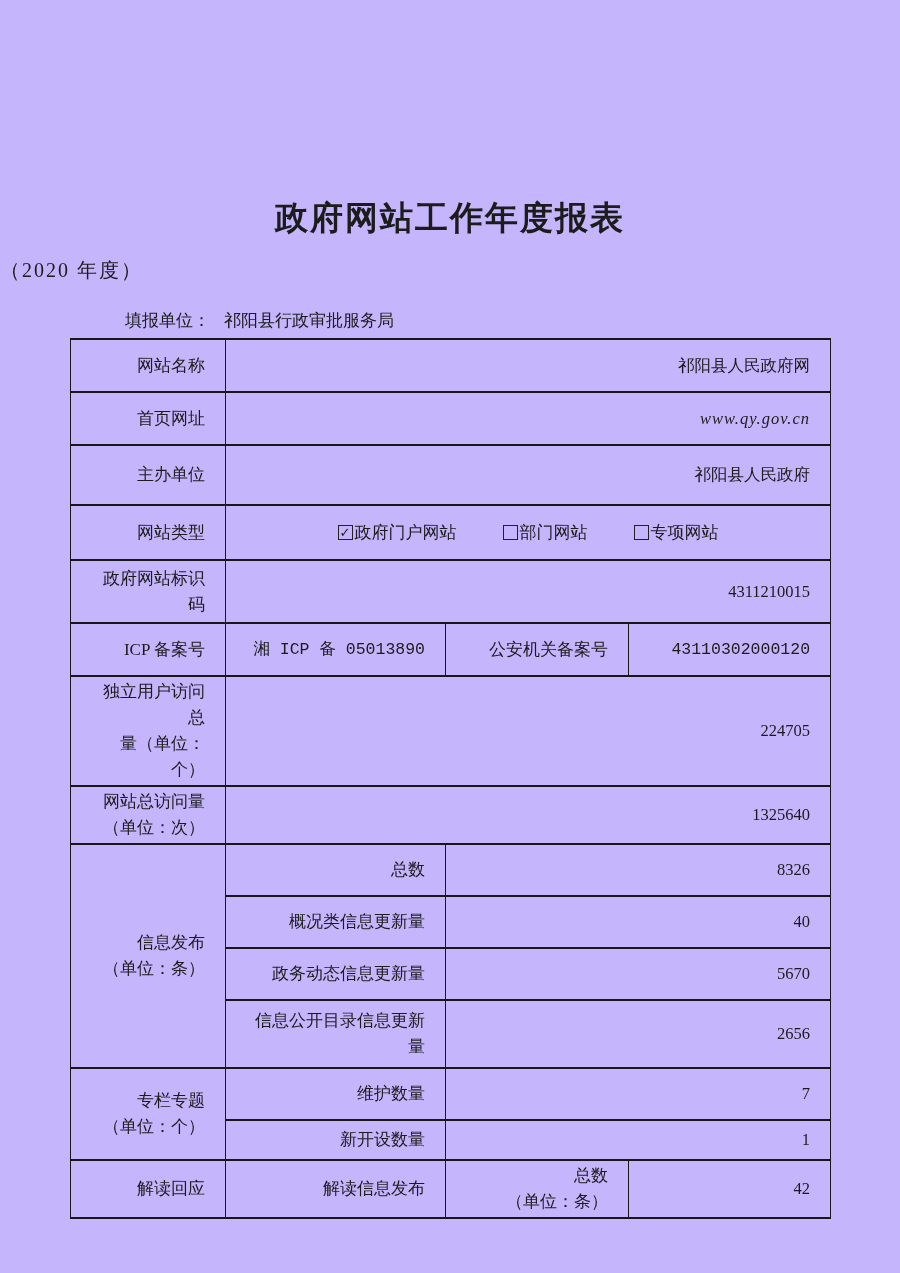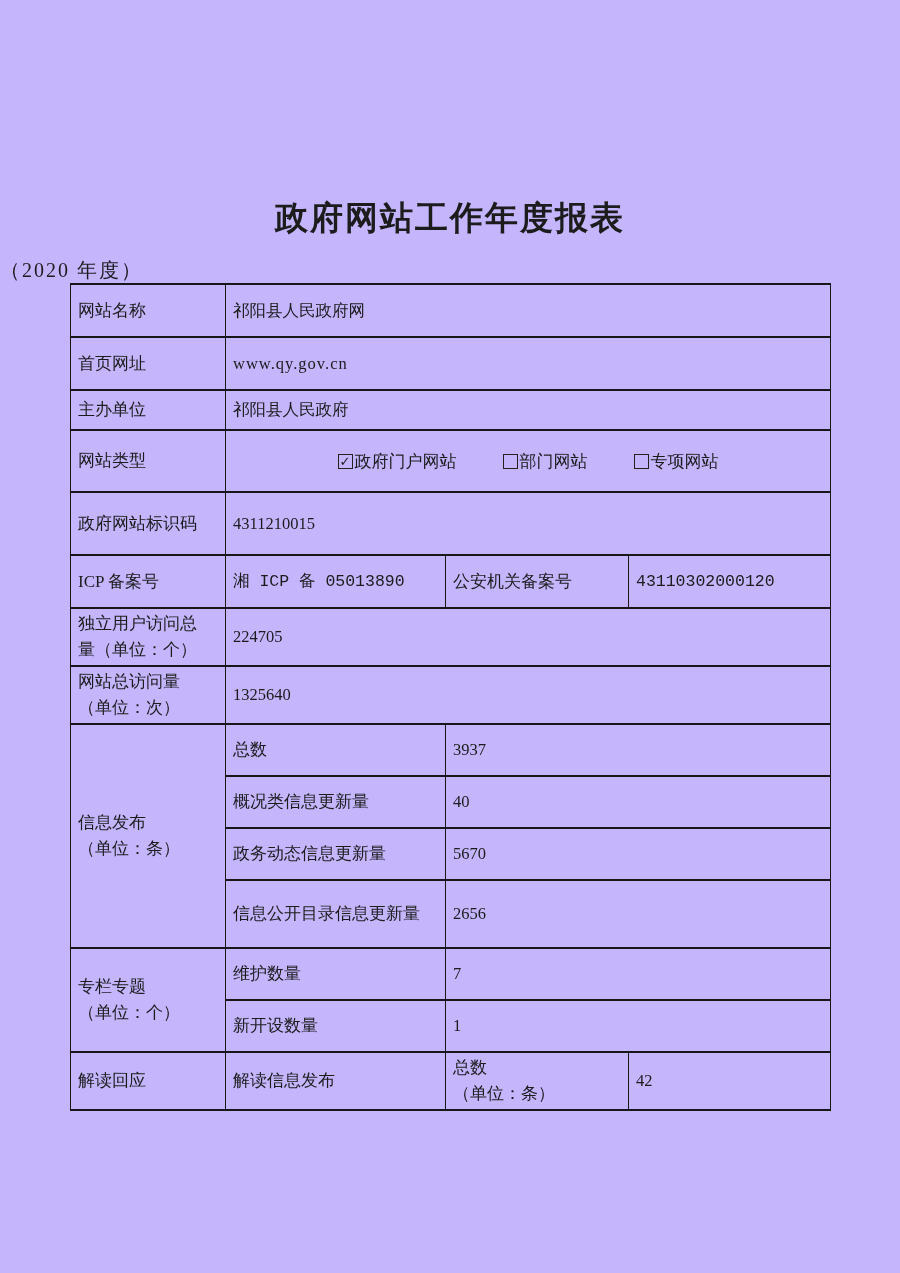--- a/index.html
+++ b/index.html
@@ -38,36 +38,36 @@
     margin-left: 70px;
     width: 760px;
     border-collapse: collapse;
     table-layout: fixed;
   }
   table.report td {
     border-top: 2px solid #171717;
     border-bottom: 2px solid #171717;
     border-left: 1.5px solid #171717;
     border-right: 1.5px solid #171717;
-    text-align: left;
+    text-align: right;
     vertical-align: middle;
-    padding: 2px 7px;
+    padding: 2px 20px;
     overflow: hidden;
   }
   .lbl {
     font-size: 17px;
     line-height: 26px;
     white-space: pre-line;
   }
   .val {
     font-size: 16.5px;
     line-height: 24px;
     white-space: pre-line;
   }
-  .url-val { letter-spacing: 1px; }
+  .url-val { letter-spacing: 1px; font-style: italic; }
   .sans {
     font-family: Liberation Mono, monospace;
     font-size: 16.5px;
   }
   .type-options {
     display: flex;
     justify-content: center;
     align-items: center;
     gap: 46px;
   }
@@ -96,46 +96,49 @@
   .cb.checked .mark { display: inline; }
 </style>
 </head>
 <body>
 
 <div class="page">
 
   <div class="doc-title">政府网站工作年度报表</div>
   <div class="doc-subtitle">（2020 年度）</div>
 
+  <div class="reporting-unit">
+    <span class="ru-label">填报单位：</span><span class="ru-value">祁阳县行政审批服务局</span>
+  </div>
 
   <table class="report">
     <colgroup>
       <col style="width:155px">
       <col style="width:220px">
       <col style="width:183px">
       <col style="width:202px">
     </colgroup>
 
     <tbody>
         <tr style="height:53px">
       <td class="lbl">网站名称</td>
       <td class="val" colspan="3">祁阳县人民政府网</td>
     </tr>
 
     <tr style="height:53px">
       <td class="lbl">首页网址</td>
       <td class="val url-val" colspan="3">www.qy.gov.cn</td>
     </tr>
 
-    <tr style="height:40px">
+    <tr style="height:60px">
       <td class="lbl">主办单位</td>
       <td class="val" colspan="3">祁阳县人民政府</td>
     </tr>
 
-    <tr style="height:62px">
+    <tr style="height:55px">
       <td class="lbl">网站类型</td>
       <td colspan="3">
         <div class="type-options">
           <span class="type-option">
             <span class="cb checked">
                   <span class="mark">✓</span>
                 </span>
                 <span>政府门户网站</span>
           </span>
           <span class="type-option">
@@ -171,42 +174,42 @@
     <tr style="height:54px">
       <td class="lbl">网站总访问量
 （单位：次）</td>
       <td class="val" colspan="3">1325640</td>
     </tr>
 
     <tr style="height:52px">
       <td class="lbl" rowspan="4">信息发布
 （单位：条）</td>
       <td class="lbl">总数</td>
-      <td class="val" colspan="2">3937</td>
+      <td class="val" colspan="2">8326</td>
     </tr>
     <tr style="height:52px">
       <td class="lbl">概况类信息更新量</td>
       <td class="val" colspan="2">40</td>
     </tr>
     <tr style="height:52px">
       <td class="lbl">政务动态信息更新量</td>
       <td class="val" colspan="2">5670</td>
     </tr>
     <tr style="height:68px">
       <td class="lbl">信息公开目录信息更新量</td>
       <td class="val" colspan="2">2656</td>
     </tr>
 
     <tr style="height:52px">
       <td class="lbl" rowspan="2">专栏专题
 （单位：个）</td>
       <td class="lbl">维护数量</td>
       <td class="val" colspan="2">7</td>
     </tr>
-    <tr style="height:52px">
+    <tr style="height:40px">
       <td class="lbl">新开设数量</td>
       <td class="val" colspan="2">1</td>
     </tr>
 
     <tr style="height:56px">
       <td class="lbl">解读回应</td>
       <td class="lbl">解读信息发布</td>
       <td class="lbl">总数
 （单位：条）</td>
       <td class="val">42</td>

